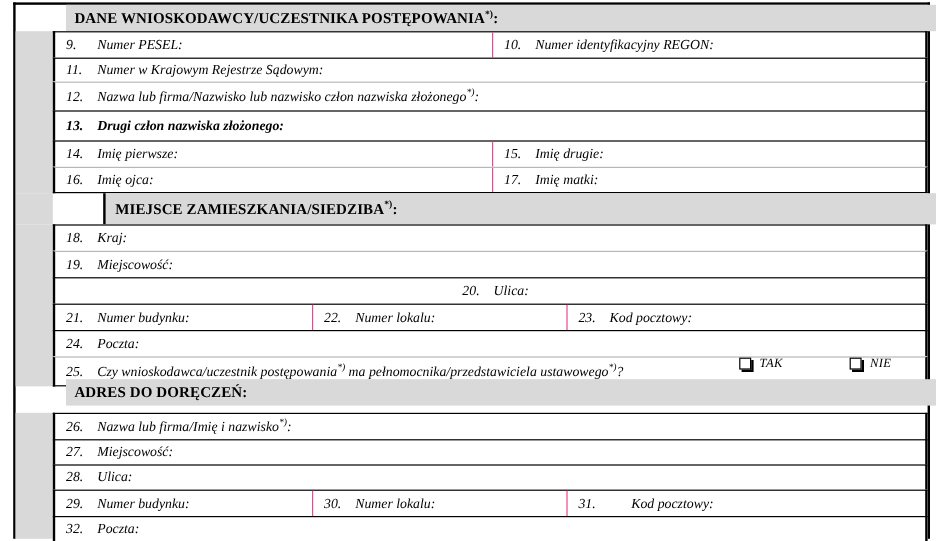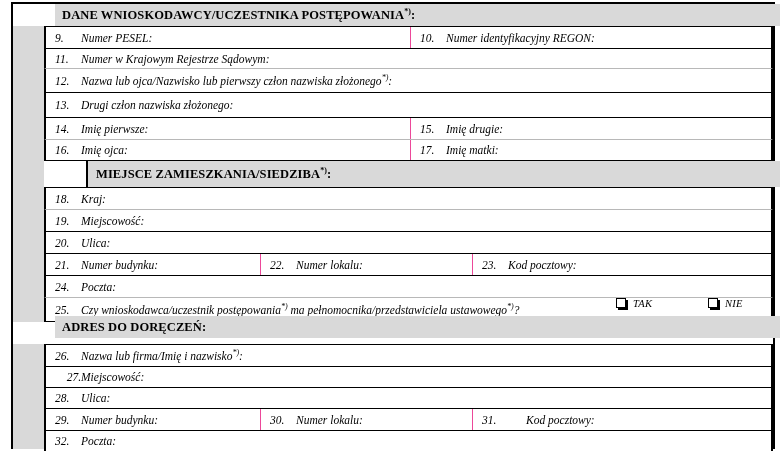--- a/index.html
+++ b/index.html
@@ -171,26 +171,26 @@
   <div class="row" style="left:44px; top:48px; width:729px; height:20px;">
     <div class="cell" style="left:0; right:0;">
       <span class="num">11.</span>
       <span class="lbl">Numer w Krajowym Rejestrze Sądowym:</span>
     </div>
   </div>
 
   <div class="row thin-top" style="left:44px; top:68px; width:729px; height:24px;">
     <div class="cell" style="left:0; right:0;">
       <span class="num">12.</span>
-      <span class="lbl"><span>Nazwa lub ojca/Nazwisko lub pierwszy człon nazwiska złożonego</span><span class="sup-i">*)</span><span>:</span></span>
+      <span class="lbl"><span>Nazwa lub firma/Nazwisko lub nazwisko człon nazwiska złożonego</span><span class="sup-i">*)</span><span>:</span></span>
     </div>
   </div>
 
   <div class="row" style="left:44px; top:92px; width:729px; height:25px;">
-    <div class="cell" style="left:0; right:0;">
+    <div class="cell" style="left:0; right:0;font-weight:bold;">
       <span class="num">13.</span>
       <span class="lbl">Drugi człon nazwiska złożonego:</span>
     </div>
   </div>
 
   <div class="row" style="left:44px; top:117px; width:729px; height:22px;">
     <div class="cell" style="left:0; width:364px;">
       <span class="num">14.</span>
       <span class="lbl">Imię pierwsze:</span>
     </div>
@@ -226,21 +226,21 @@
   </div>
 
   <div class="row thin-top" style="left:44px; top:209px; width:729px; height:22px;">
     <div class="cell" style="left:0; right:0;">
       <span class="num">19.</span>
       <span class="lbl">Miejscowość:</span>
     </div>
   </div>
 
   <div class="row" style="left:44px; top:231px; width:729px; height:22px;">
-    <div class="cell" style="left:0; right:0;">
+    <div class="cell" style="left:0; right:0;justify-content:center;">
       <span class="num">20.</span>
       <span class="lbl">Ulica:</span>
     </div>
   </div>
 
   <div class="row" style="left:44px; top:253px; width:729px; height:22px;">
     <div class="cell" style="left:0; width:214px;">
       <span class="num">21.</span>
       <span class="lbl">Numer budynku:</span>
     </div>
@@ -283,21 +283,21 @@
 
   <div class="gutter" style="top:344px; height:105px;"></div>
 
   <div class="row" style="left:44px; top:344px; width:729px; height:22px;">
     <div class="cell" style="left:0; right:0;">
       <span class="num">26.</span>
       <span class="lbl"><span>Nazwa lub firma/Imię i nazwisko</span><span class="sup-i">*)</span><span>:</span></span>
     </div>
   </div>
 
-  <div class="row" style="left:44px; top:366px; width:729px; height:21px;text-align:right;">
+  <div class="row" style="left:44px; top:366px; width:729px; height:21px;">
     <div class="cell" style="left:0; right:0;">
       <span class="num">27.</span>
       <span class="lbl">Miejscowość:</span>
     </div>
   </div>
 
   <div class="row" style="left:44px; top:387px; width:729px; height:21px;">
     <div class="cell" style="left:0; right:0;">
       <span class="num">28.</span>
       <span class="lbl">Ulica:</span>

